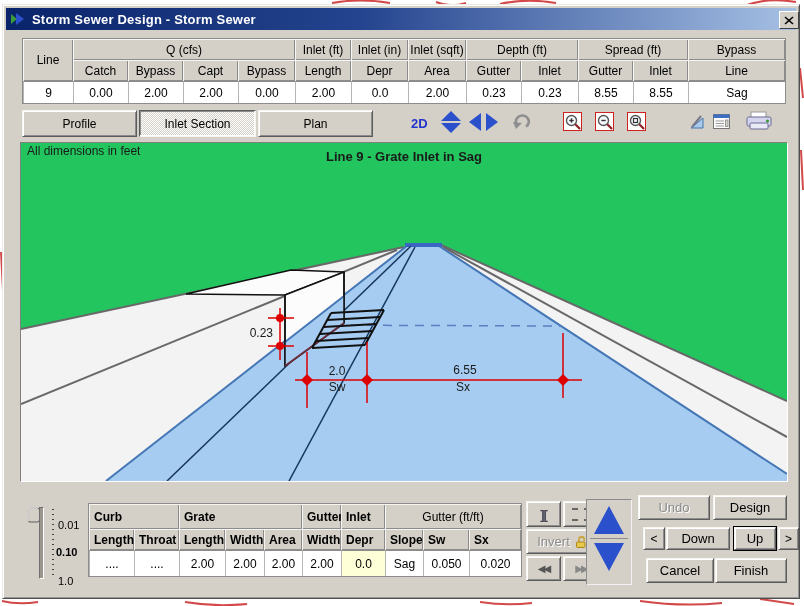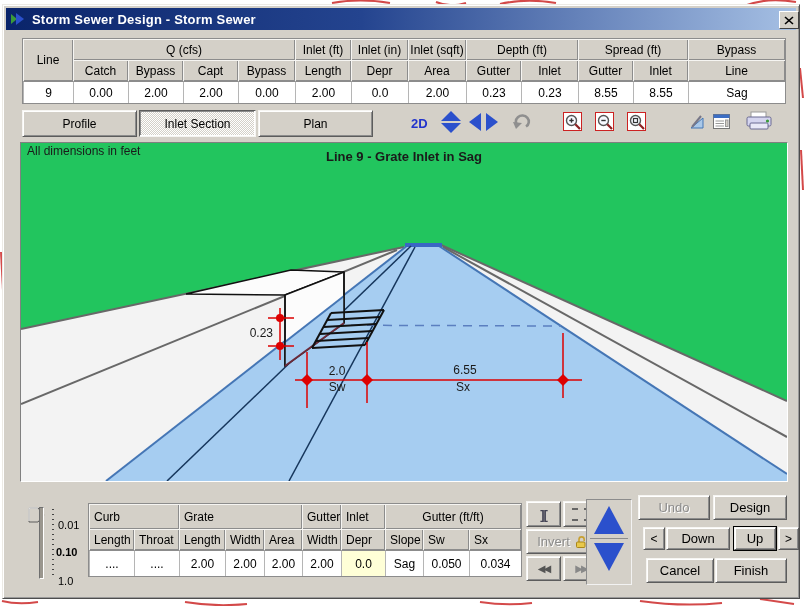--- a/index.html
+++ b/index.html
@@ -14,21 +14,21 @@
   .titlebar{position:absolute;left:6px;top:8px;width:790px;height:22px;
             background:linear-gradient(to right,#0a246a 0%,#24448f 45%,#a6c0e4 100%);
             display:flex;align-items:center;}
   .title-text{color:#fff;font-weight:bold;font-size:13px;margin-left:6px;letter-spacing:.2px;text-align:right;}
   .close-btn{position:absolute;left:779px;top:11px;width:18px;height:16px;background:#d4d0c8;
              border:1px solid;border-color:#fff #404040 #404040 #fff;display:flex;align-items:center;justify-content:center;}
   
   .grid{display:grid;background:#d4d0c8;border:1px solid #8c8c8c;}
   .hc{background:#d4d0c8;box-shadow:inset 1px 1px 0 #f6f5f2,inset -1px -1px 0 #8c8c8c;
       display:flex;align-items:center;justify-content:center;font-size:12px;white-space:nowrap;overflow:hidden;}
-  .hl{justify-content:flex-start;padding-left:5px;}
+  .hl{justify-content:flex-start;padding-left:5px;font-weight:bold;}
   .vc{background:#fff;border-left:1px solid #b5b5b5;border-top:1px solid #8c8c8c;
       display:flex;align-items:center;justify-content:center;font-size:12px;}
   .t-top{left:22px;top:38px;width:762px;height:64px;
          grid-template-columns:50px 55px 55px 55px 57px 56px 57px 58px 55px 57px 55px 55px 1fr;
          grid-template-rows:21px 21px 1fr;}
   .t-bot{left:88px;top:503px;width:432px;height:72px;
          grid-template-columns:45px 45px 46px 39px 38px 39px 44px 38px 46px 1fr;
          grid-template-rows:25px 21px 1fr;}
   .cell-edit{background:#ffffd7;}
   
@@ -300,21 +300,21 @@
     <div class="hc hl" style="grid-area:2/10">Sx</div>
     <div class="vc" style="grid-area:3/1">....</div>
     <div class="vc" style="grid-area:3/2">....</div>
     <div class="vc" style="grid-area:3/3">2.00</div>
     <div class="vc" style="grid-area:3/4">2.00</div>
     <div class="vc" style="grid-area:3/5">2.00</div>
     <div class="vc" style="grid-area:3/6">2.00</div>
     <div class="vc cell-edit" style="grid-area:3/7">0.0</div>
     <div class="vc" style="grid-area:3/8">Sag</div>
     <div class="vc" style="grid-area:3/9">0.050</div>
-    <div class="vc" style="grid-area:3/10">0.034</div>
+    <div class="vc" style="grid-area:3/10">0.020</div>
   </div>
 
   <div class="btn" style="left:526px;top:501px;width:33px;height:24px">
     <span style="font-weight:bold;color:#445;letter-spacing:-1px">][</span>
   </div>
   <div class="btn" style="left:563px;top:501px;width:34px;height:24px">
     <span class="dash-icon"></span>
   </div>
   <div class="btn" style="left:526px;top:529px;width:71px;height:23px">
     <span class="btn disabled" style="position:static;border:none;box-shadow:none;background:none">Invert</span>

